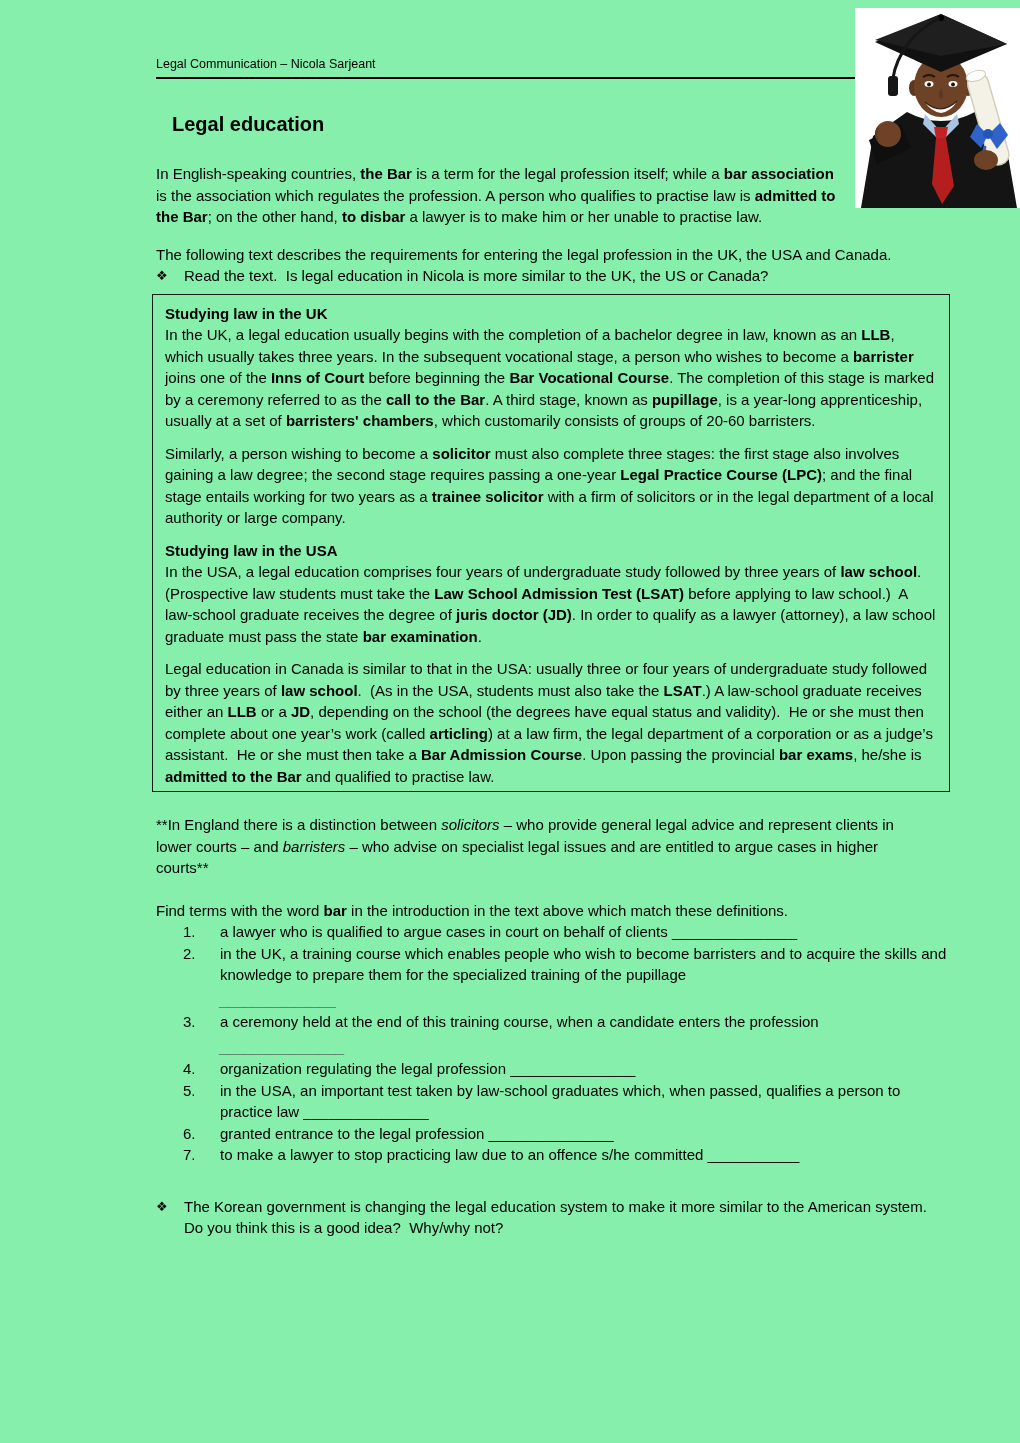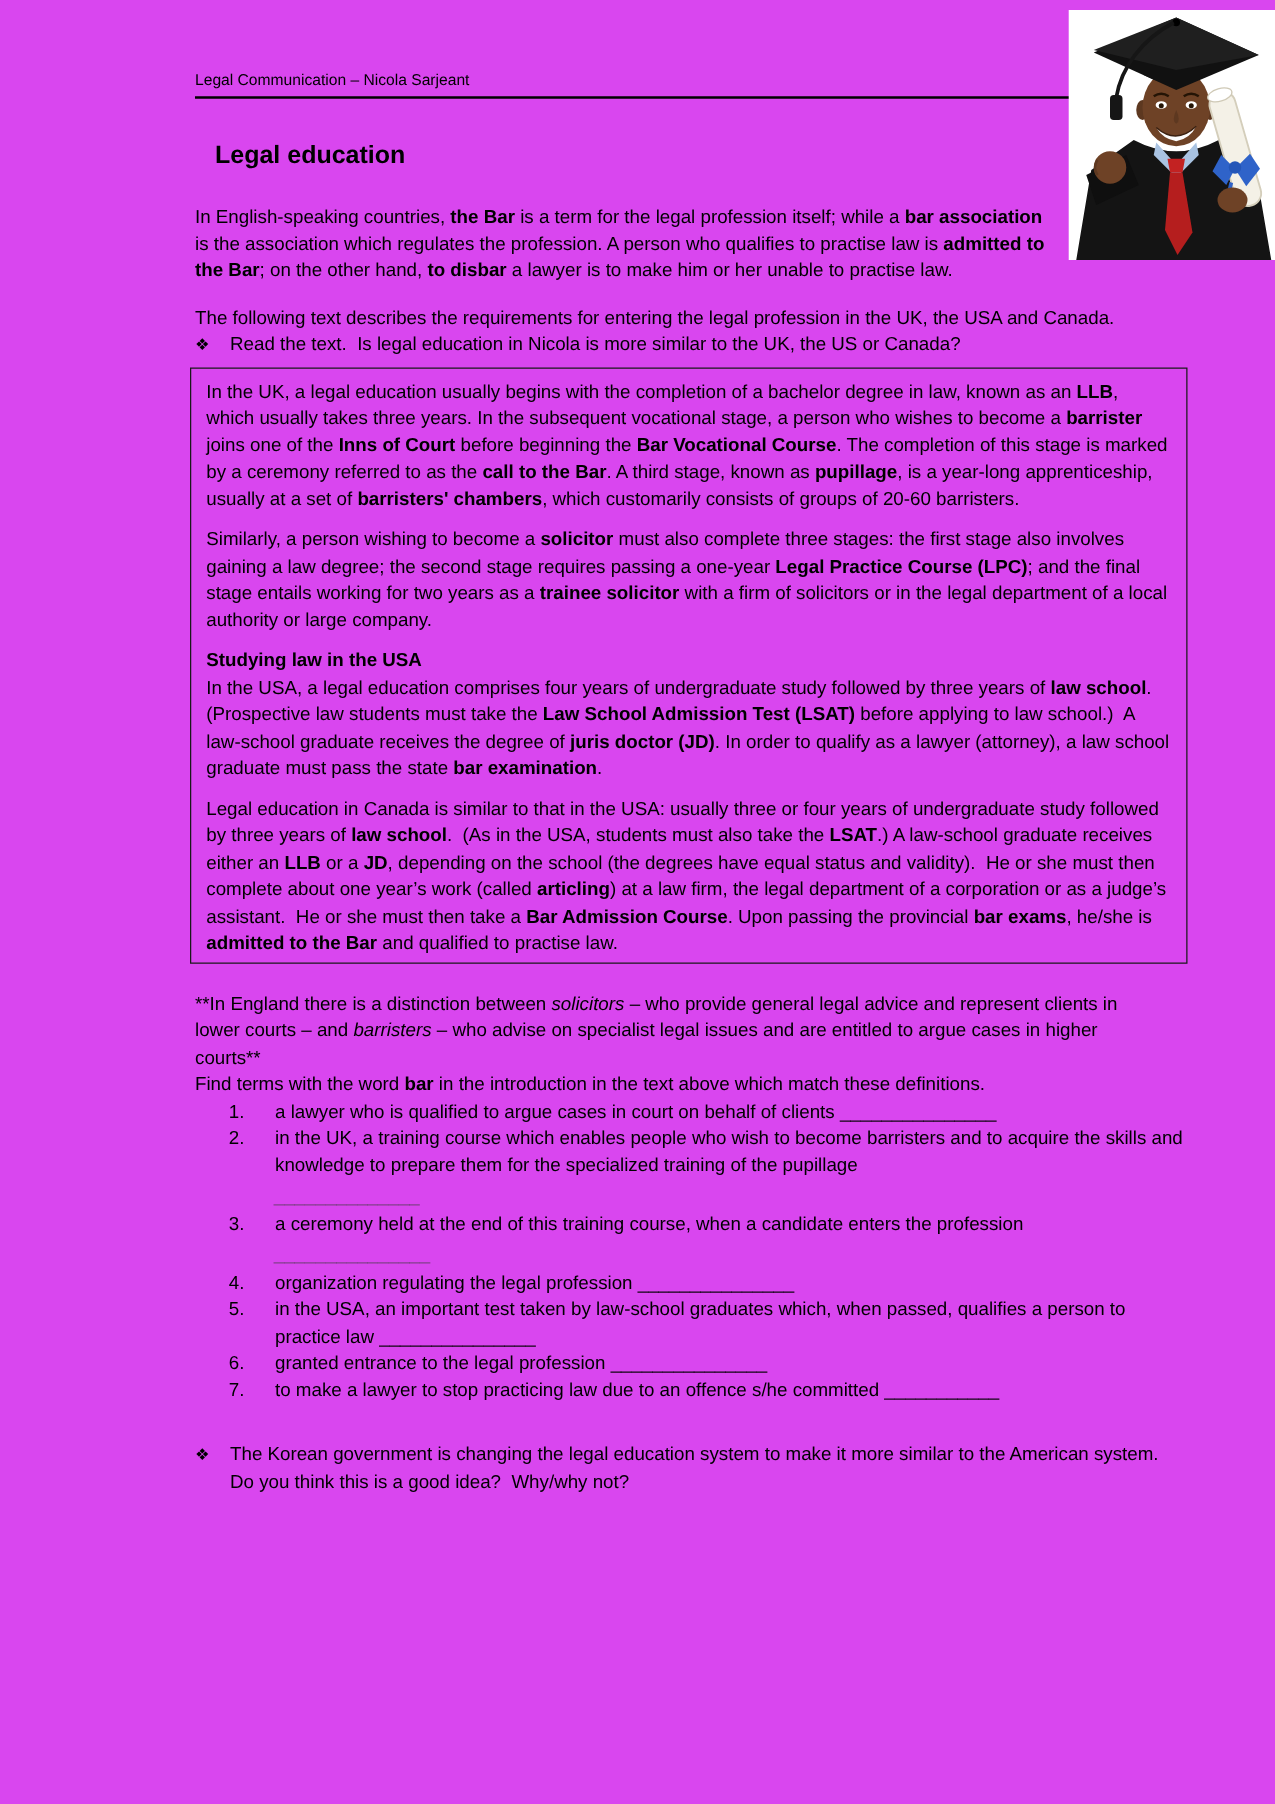--- a/index.html
+++ b/index.html
@@ -1,20 +1,20 @@
 <!DOCTYPE html>
 <html><head>
 <meta charset="utf-8">
 <style>
   html,body{margin:0;padding:0;background:#888;}
   .page{
     position:relative;
     width:1020px;height:1443px;
     margin:0 auto;
-    background:#d946ef;
+    background:#86efac;
     font-family:"Liberation Sans",sans-serif;
     font-size:15px;line-height:21.5px;color:#000;
     overflow:hidden;
     box-sizing:border-box;
   }
   .content{padding:0 70px 0 156px;}
   .grad-figure{position:absolute;top:8px;right:0;width:165px;height:200px;background:#fff;}
   .header{padding-top:57px;}
   .header-text{font-size:12.5px;line-height:15px;white-space:pre-wrap;}
   .header-rule{width:704px;border:0;border-top:2px solid #000;margin:5px 0 0;}
@@ -28,21 +28,21 @@
   .textbox{
     width:798px;margin:7px 0 0 -4px;
     border:1.5px solid #1a1a1a;
     padding:8px 12px 4px;
     box-sizing:border-box;
   }
   .box-section + .box-section{margin-top:11px;}
   .box-heading{font-weight:bold;}
   .box-p + .box-p{margin-top:11px;}
   .footnote{margin-top:22px;width:760px;}
-  .find-terms{}
+  .find-terms{margin-top:21px;}
   .deflist{margin:0;}
   .list-item{display:flex;}
   .list-num{width:37px;padding-left:27px;flex:none;}
   .item-text{width:730px;white-space:pre-wrap;}
   .blank-line{margin:4px 0 0 64px;color:#3c3c3c;font-style:italic;}
   .korean-row{margin-top:30px;}
   .korean-row .bullet-text{width:766px;}
 </style>
 </head>
 <body>
@@ -109,20 +109,21 @@
 
     <p class="following">The following text describes the requirements for entering the legal profession in the UK, the USA and Canada.</p>
 
     <div class="bullet-row">
       <span class="bullet-glyph">❖</span>
       <span class="bullet-text">Read the text.  Is legal education in Nicola is more similar to the UK, the US or Canada?</span>
     </div>
 
     <div class="textbox">
       <div class="box-section">
+        <div class="box-heading">Studying law in the UK</div>
         <p class="box-p"><span>In the UK, a legal education usually begins with the completion of a bachelor degree in law, known as an </span><span style="font-weight: bold;">LLB</span><span>, which usually takes three years. In the subsequent vocational stage, a person who wishes to become a </span><span style="font-weight: bold;">barrister</span><span> joins one of the </span><span style="font-weight: bold;">Inns of Court</span><span> before beginning the </span><span style="font-weight: bold;">Bar Vocational Course</span><span>. The completion of this stage is marked by a ceremony referred to as the </span><span style="font-weight: bold;">call to the Bar</span><span>. A third stage, known as </span><span style="font-weight: bold;">pupillage</span><span>, is a year-long apprenticeship, usually at a set of </span><span style="font-weight: bold;">barristers' chambers</span><span>, which customarily consists of groups of 20-60 barristers.</span></p>
         <p class="box-p"><span>Similarly, a person wishing to become a </span><span style="font-weight: bold;">solicitor</span><span> must also complete three stages: the first stage also involves gaining a law degree; the second stage requires passing a one-year </span><span style="font-weight: bold;">Legal Practice Course (LPC)</span><span>; and the final stage entails working for two years as a </span><span style="font-weight: bold;">trainee solicitor</span><span> with a firm of solicitors or in the legal department of a local authority or large company.</span></p>
       </div>
       <div class="box-section">
         <div class="box-heading">Studying law in the USA</div>
         <p class="box-p"><span>In the USA, a legal education comprises four years of undergraduate study followed by three years of </span><span style="font-weight: bold;">law school</span><span>. (Prospective law students must take the </span><span style="font-weight: bold;">Law School Admission Test (LSAT)</span><span> before applying to law school.)  A law-school graduate receives the degree of </span><span style="font-weight: bold;">juris doctor (JD)</span><span>. In order to qualify as a lawyer (attorney), a law school graduate must pass the state </span><span style="font-weight: bold;">bar examination</span><span>.</span></p>
       </div>
       <div class="box-section">
         <p class="box-p"><span>Legal education in Canada is similar to that in the USA: usually three or four years of undergraduate study followed by three years of </span><span style="font-weight: bold;">law school</span><span>.  (As in the USA, students must also take the </span><span style="font-weight: bold;">LSAT</span><span>.) A law-school graduate receives either an </span><span style="font-weight: bold;">LLB</span><span> or a </span><span style="font-weight: bold;">JD</span><span>, depending on the school (the degrees have equal status and validity).  He or she must then complete about one year’s work (called </span><span style="font-weight: bold;">articling</span><span>) at a law firm, the legal department of a corporation or as a judge’s assistant.  He or she must then take a </span><span style="font-weight: bold;">Bar Admission Course</span><span>. Upon passing the provincial </span><span style="font-weight: bold;">bar exams</span><span>, he/she is </span><span style="font-weight: bold;">admitted to the Bar</span><span> and qualified to practise law.</span></p>
       </div>

